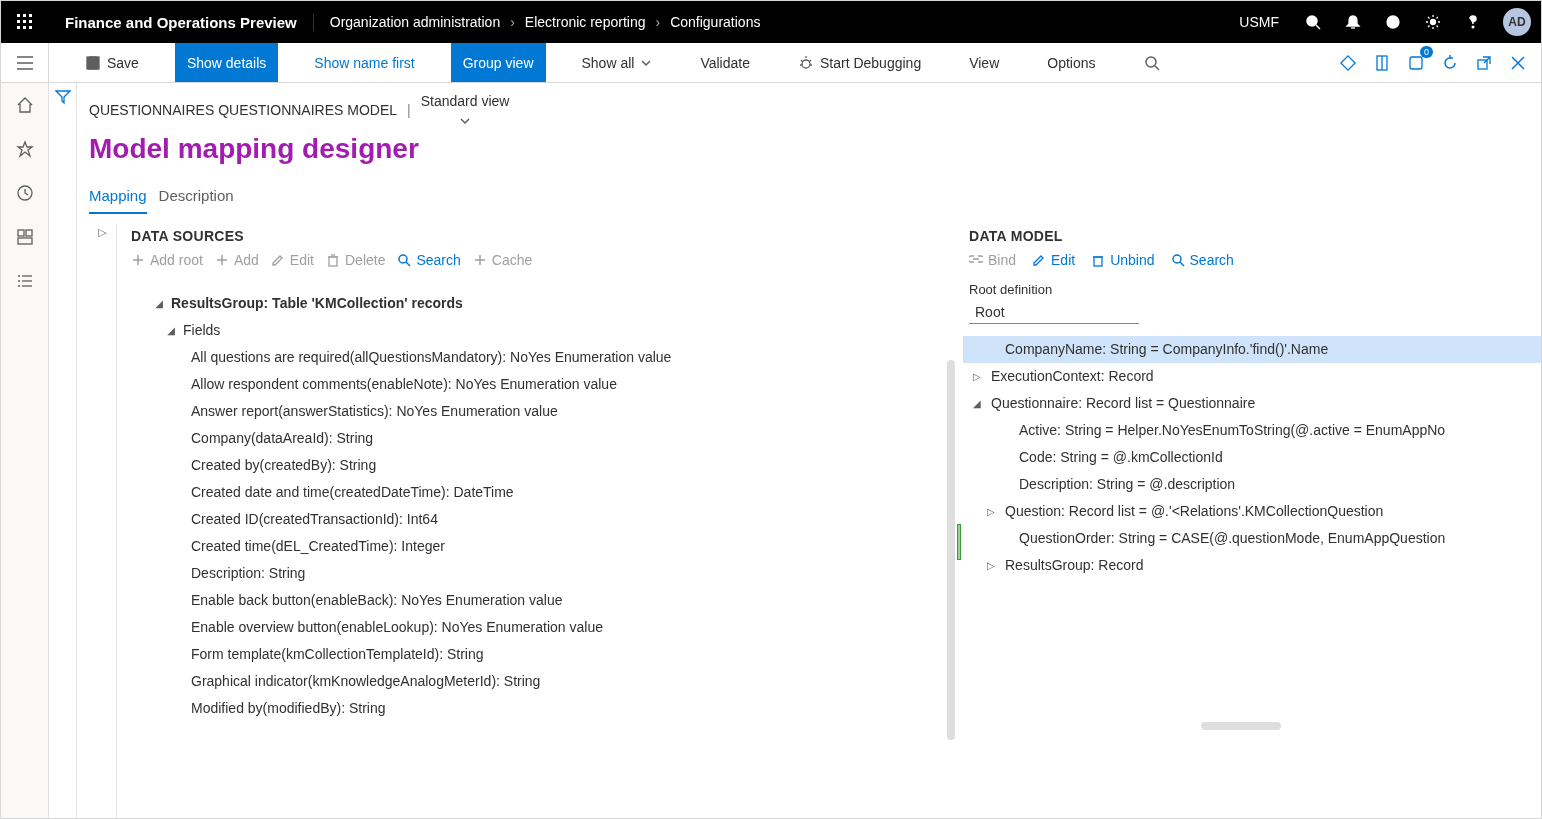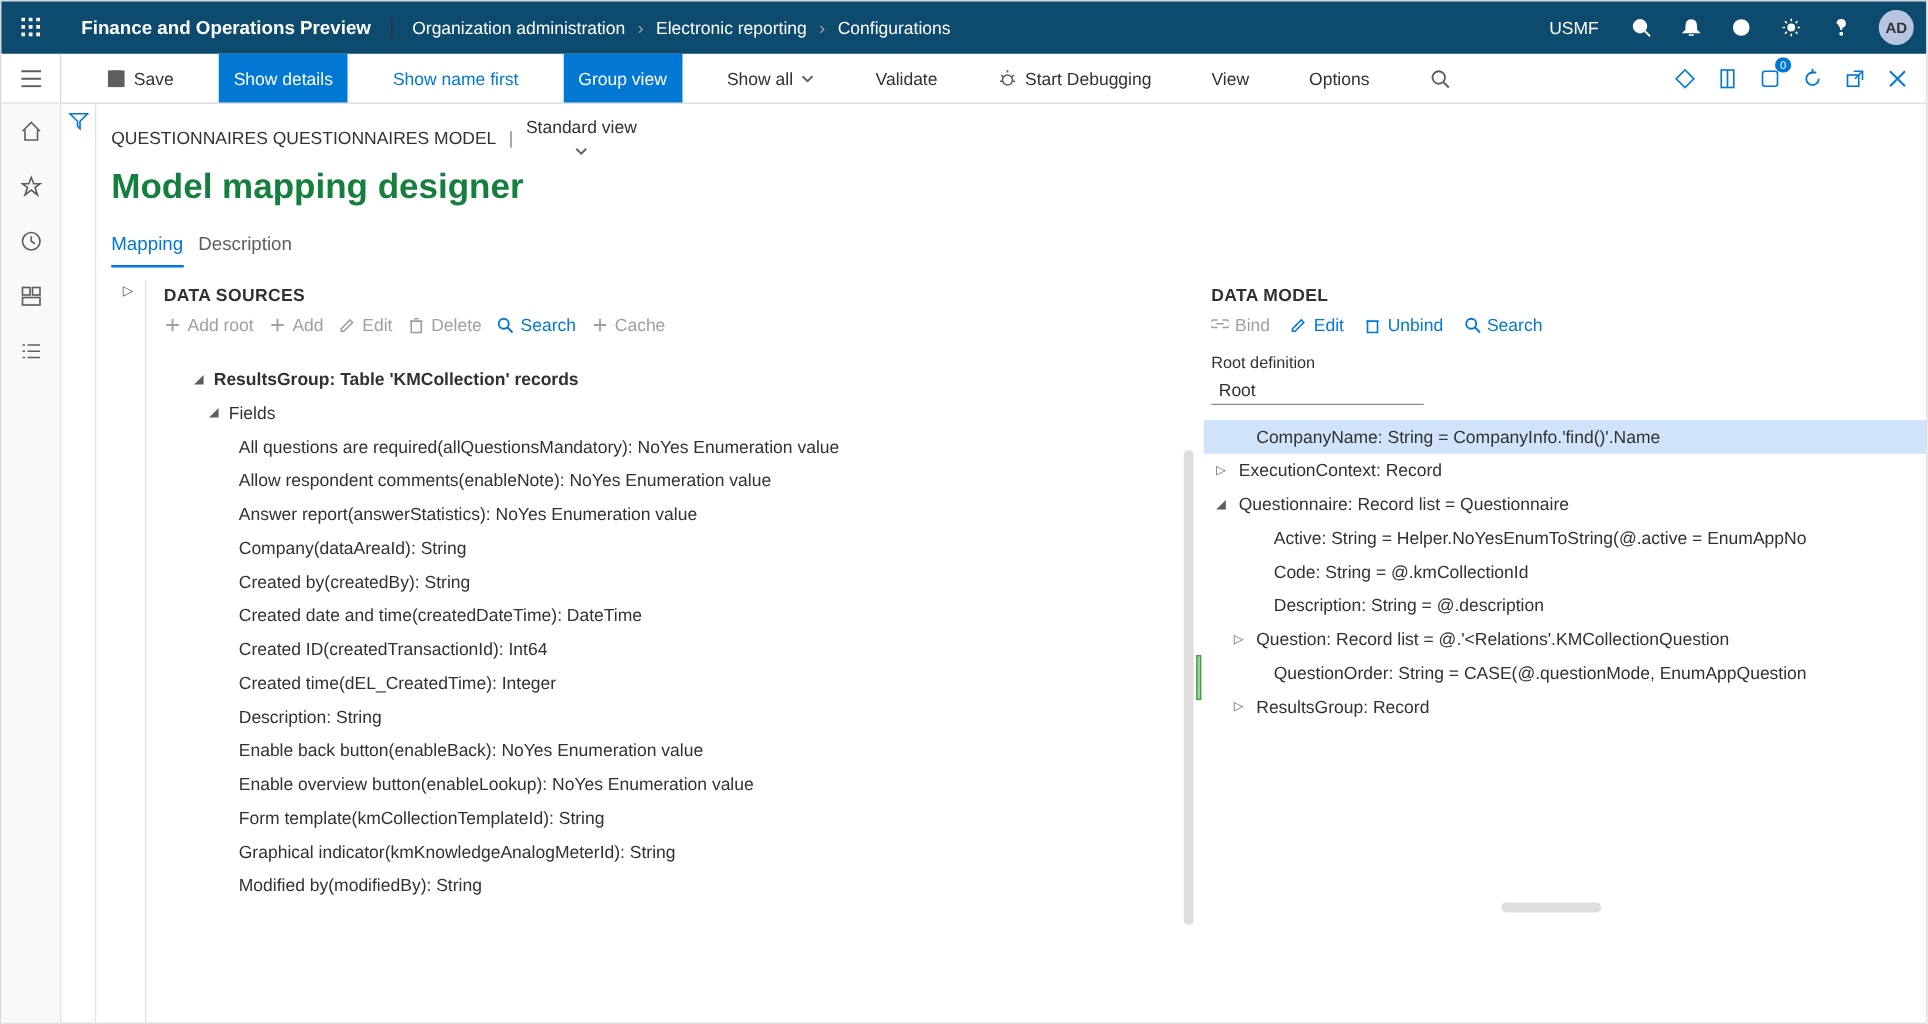--- a/index.html
+++ b/index.html
@@ -1,17 +1,17 @@
 <!DOCTYPE html>
 <html><head>
 <meta charset="utf-8">
 <style>
 * { box-sizing: border-box; margin: 0; padding: 0; }
 body { font-family: "Segoe UI", Arial, sans-serif; font-size: 14px; color: #323130; width: 1542px; height: 819px; overflow: hidden; background:#fff; border:1px solid #d6d6d6;}
-.topbar { height: 42px; background: #0c4a6e; color: #fff; display: flex; align-items: center; }
+.topbar { height: 42px; background: #000000; color: #fff; display: flex; align-items: center; }
 .waffle { width: 48px; height: 42px; display:flex; align-items:center; justify-content:center; cursor:pointer; }
 .waffle svg { fill:#fff; }
 .app-title { font-weight: 600; padding: 0 16px; font-size: 15px; border-right:1px solid #333;}
 .breadcrumb { display:flex; align-items:center; padding:0 16px; font-size:14px; color:#fff; gap:10px;}
 .breadcrumb span.crumb { color:#fff; cursor:pointer; }
 .breadcrumb span.sep { color:#aaa; }
 .topbar-right { margin-left:auto; display:flex; align-items:center; height:100%; }
 .topbar-right .company { padding:0 14px; font-size:14px; }
 .topbar-icon { width:40px; height:42px; display:flex; align-items:center; justify-content:center; cursor:pointer; }
 .topbar-icon svg { fill:#fff; stroke:#fff; }
@@ -32,21 +32,21 @@
 .main { display:flex; height: calc(819px - 42px - 40px); }
 .leftnav { width:48px; border-right:1px solid #e1e1e1; display:flex; flex-direction:column; align-items:center; padding-top:4px; gap:8px; background:#faf9f8;}
 .leftnav .nav-ic { width:36px; height:36px; display:flex; align-items:center; justify-content:center; cursor:pointer; color:#605e5c; border-radius:3px;}
 .filter-col { width:28px; border-right:1px solid #e1e1e1; display:flex; justify-content:center; padding-top:6px;}
 .filter-col svg { stroke:#0078d4; fill:none; }
 
 .content { flex:1; display:flex; flex-direction:column; padding: 10px 0 0 12px; position:relative;}
 .crumbline { font-size:14px; color:#323130; display:flex; align-items:center; gap:10px;}
 .crumbline .pipe { color:#888; }
 .viewsel { display:flex; align-items:center; gap:6px; cursor:pointer; color:#323130;flex-direction:column;}
-.page-title { font-size:28px; font-weight:600; margin-top:6px; color:#15803d;}
+.page-title { font-size:28px; font-weight:600; margin-top:6px; color:#a21caf;}
 .tabs { display:flex; gap:12px; margin-top:22px; border-bottom:0; }
 .tab { font-size:15px; padding-bottom:8px; cursor:pointer; color:#605e5c;}
 .tab.active { color:#0078d4; border-bottom:2px solid #0078d4; }
 
 .columns { display:flex; flex:1; margin-top:10px; overflow:hidden;}
 .expand-col { width:28px; border-right:1px solid #e1e1e1; padding-top:2px; display:flex; justify-content:center;}
 .ds-panel { flex:1; padding:4px 8px 0 14px; overflow:hidden; position:relative;}
 .sect-title { font-weight:600; font-size:14px; letter-spacing:.3px; }
 .panel-toolbar { display:flex; gap:12px; margin-top:8px; align-items:center;}
 .tool { display:flex; align-items:center; gap:5px; color:#a19f9d; cursor:default; font-size:14px;}

